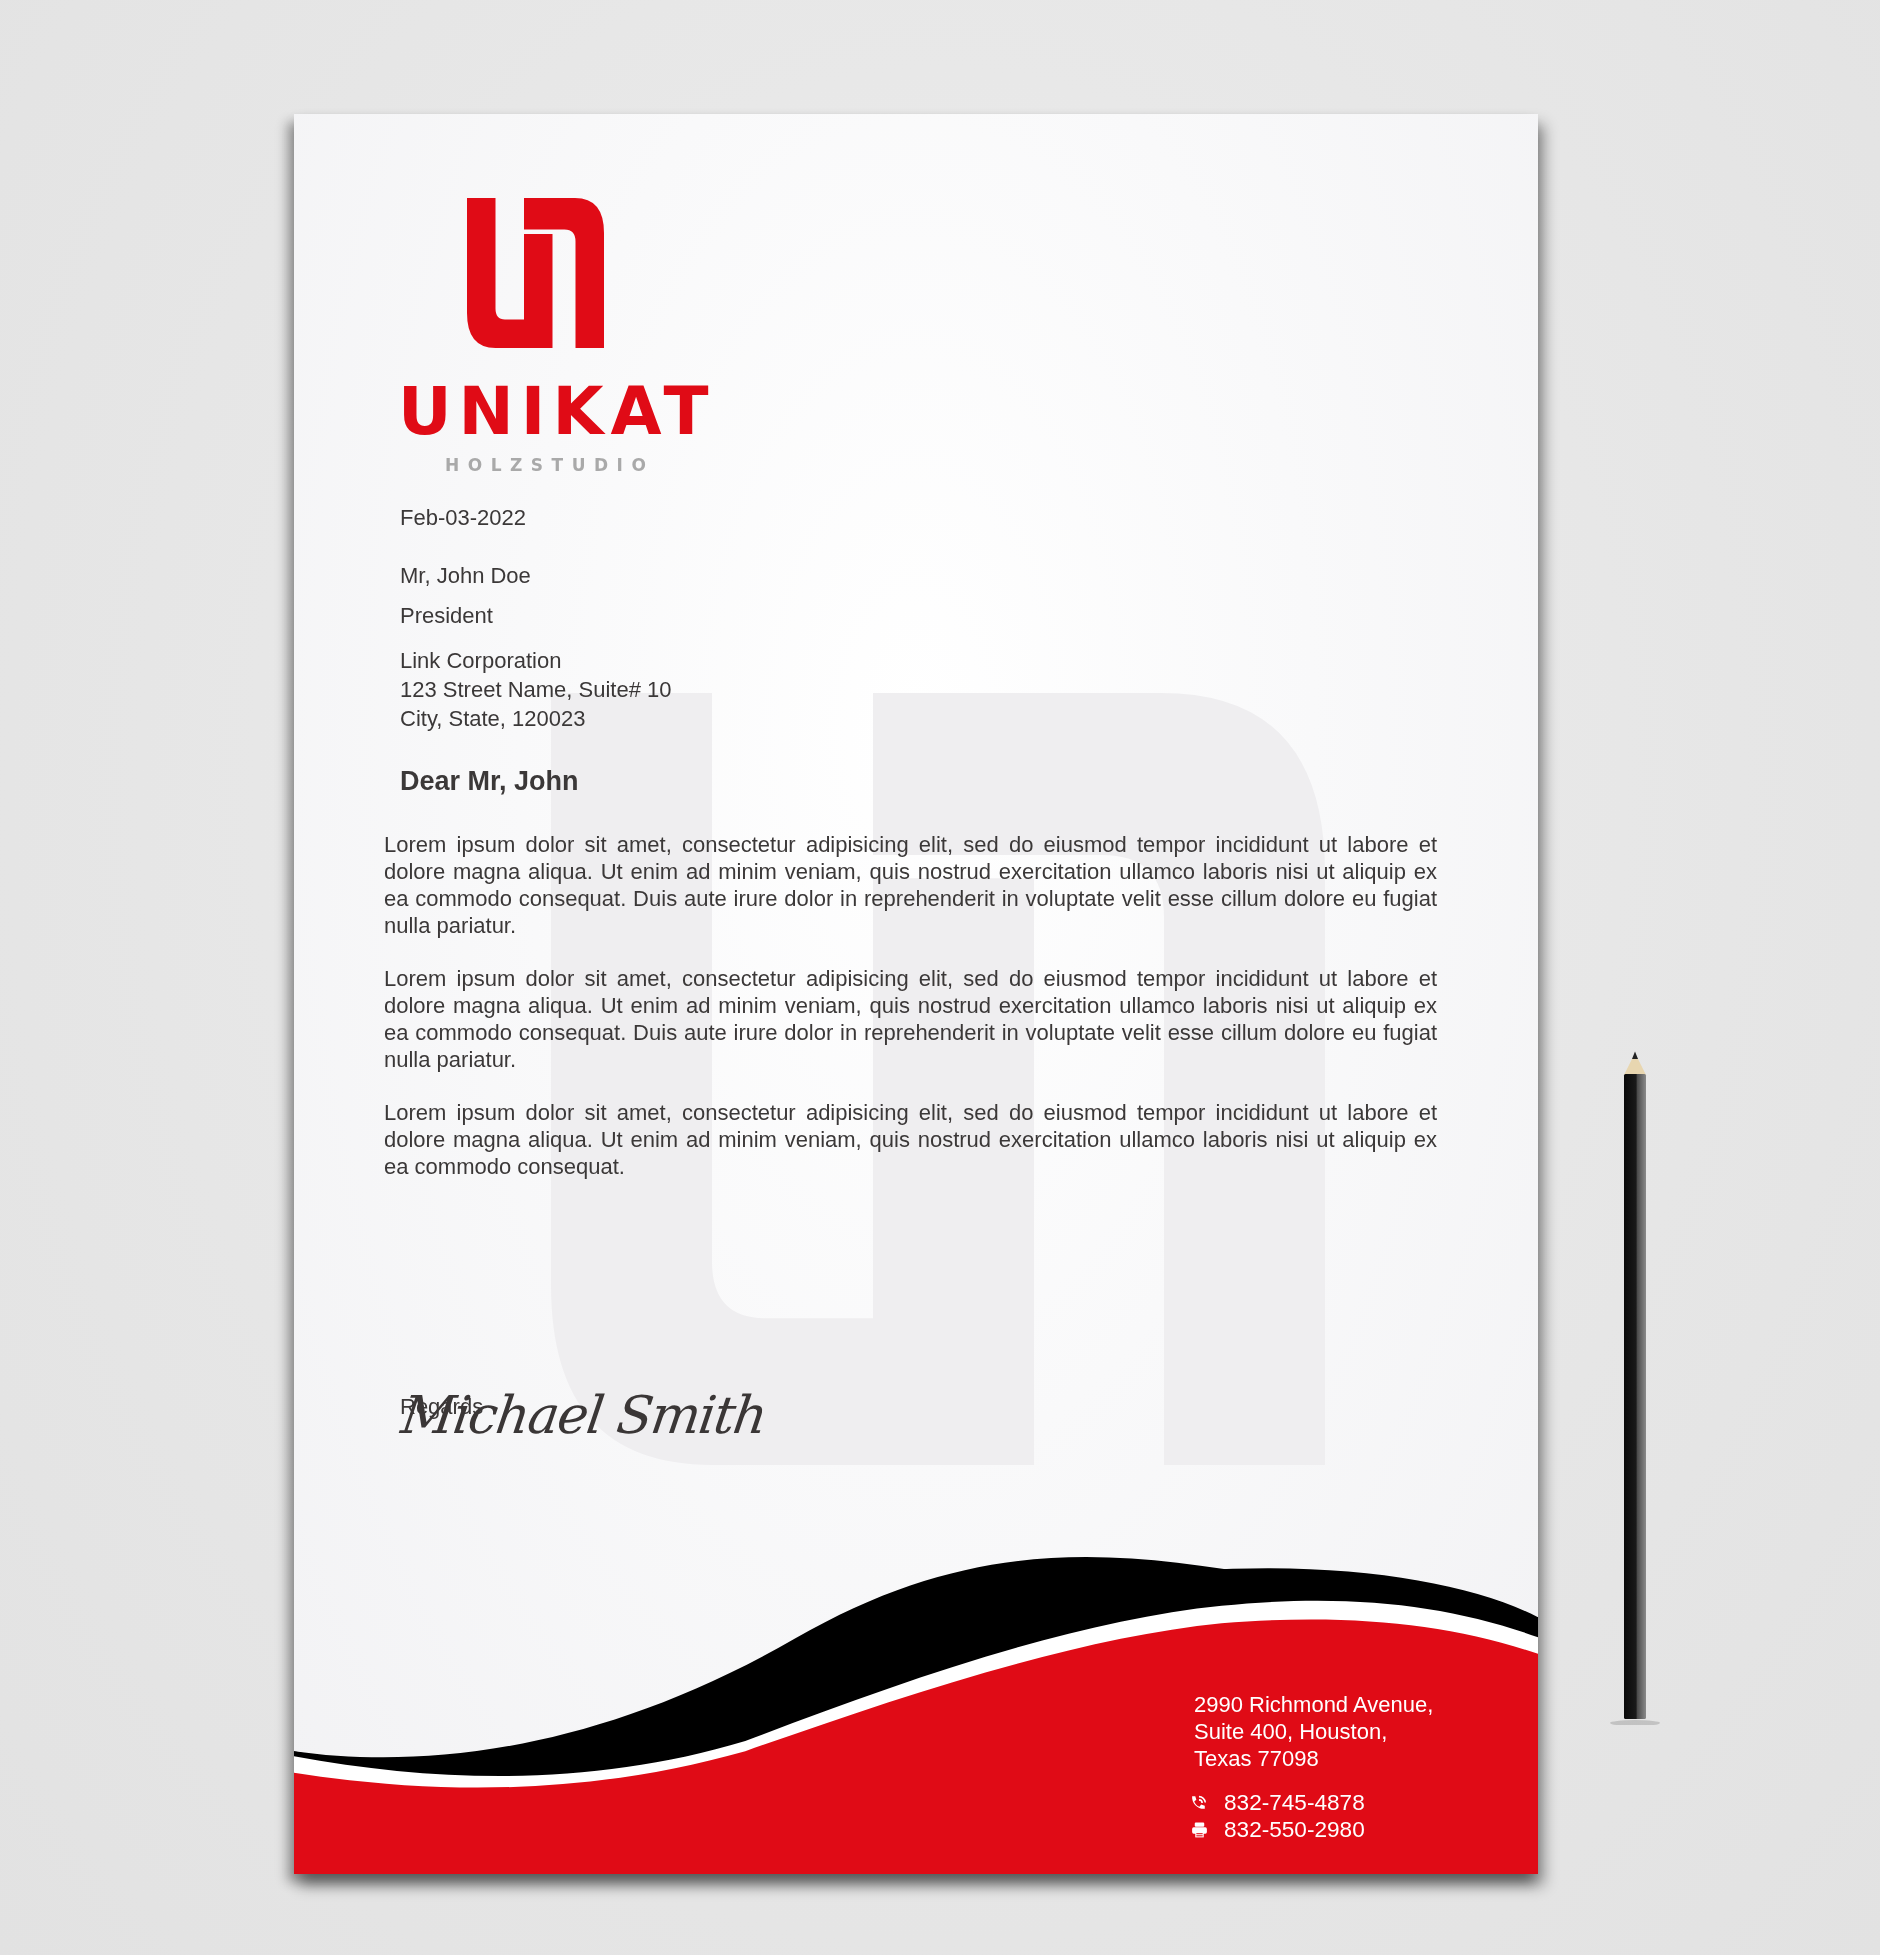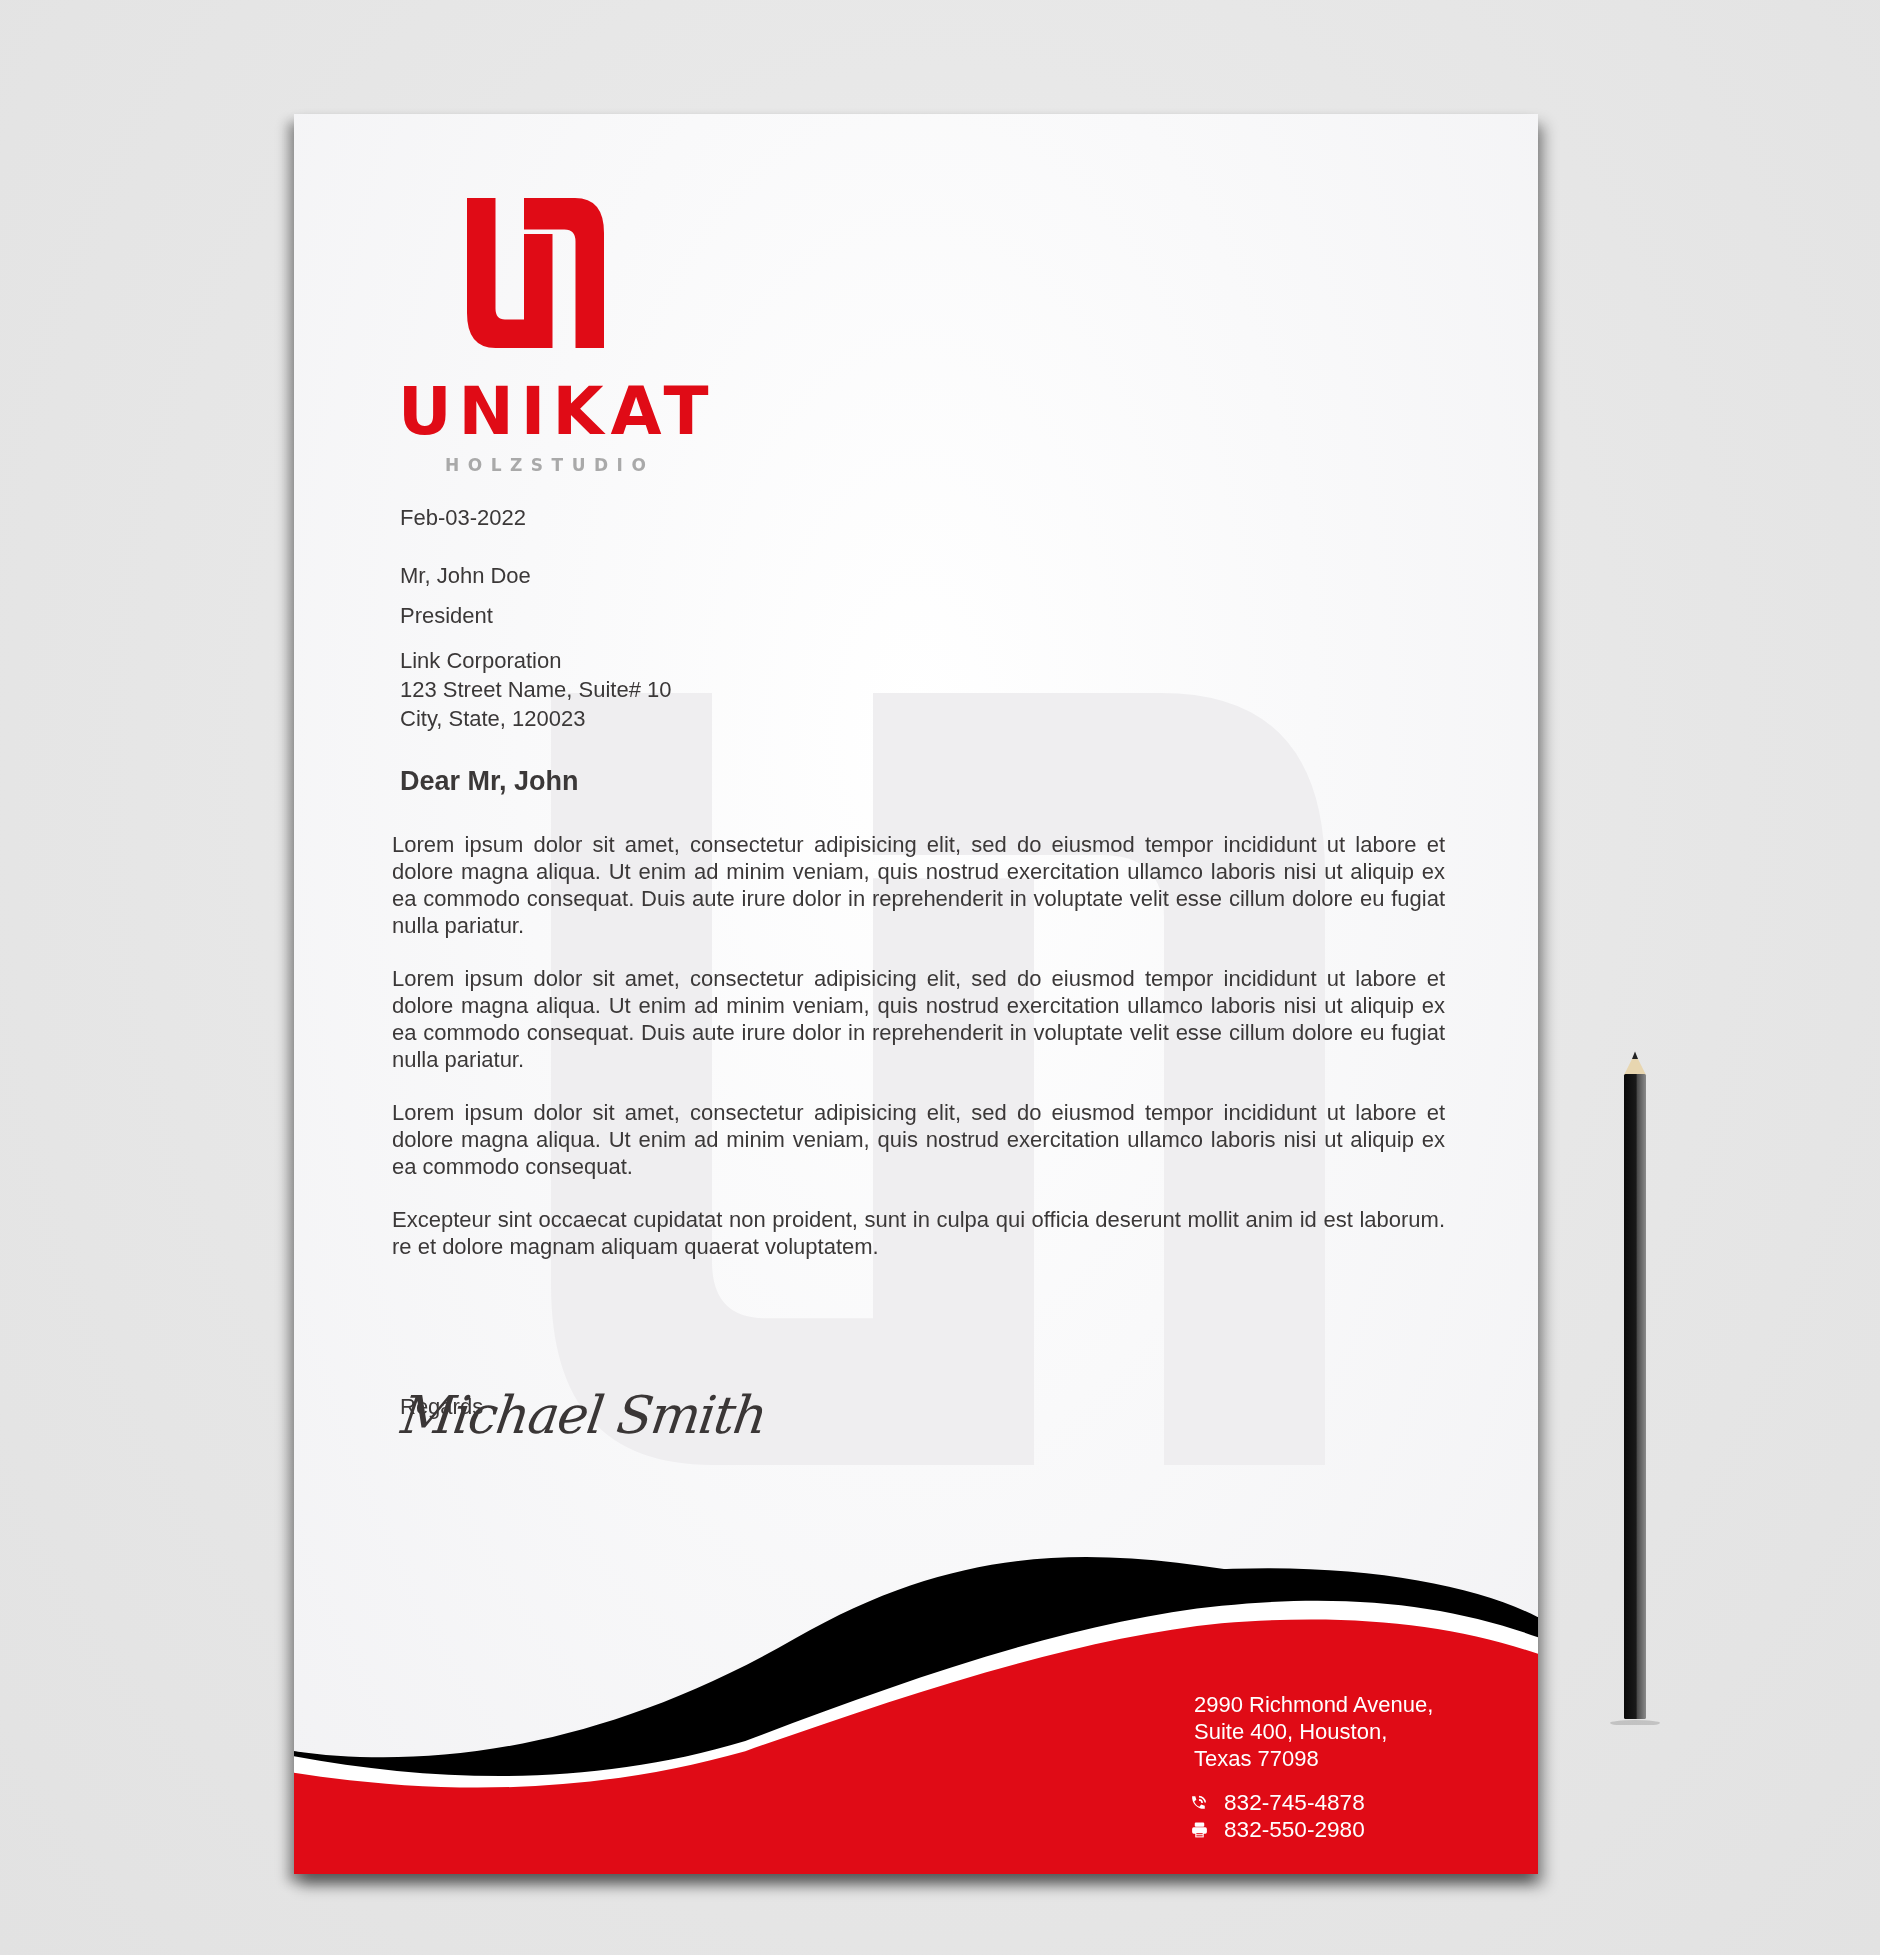--- a/index.html
+++ b/index.html
@@ -26,21 +26,21 @@
       left: 151px; top: 341px; width: 191px; height: 20px;
       color: #a9a9a9; font-family: "DejaVu Sans", sans-serif; font-weight: bold;
       font-size: 17px; letter-spacing: 8.5px; line-height: 20px; white-space: nowrap;
     }
     .txt {
       position: absolute; left: 106px; color: #3b3838;
       font-family: "Liberation Sans", sans-serif; font-size: 22px; line-height: 29px; white-space: nowrap;
     }
     .greeting { font-weight: bold; font-size: 27px; }
     .body-para {
-      position: absolute; left: 98px; width: 1053px; color: #3b3838;
+      position: absolute; left: 90px; width: 1053px; color: #3b3838;
       font-family: "Liberation Sans", sans-serif; font-size: 22px; line-height: 27px;
       text-align: justify; text-align-last: left;
     }
     .signature {
       position: absolute; left: 108px; top: 1271px; color: #3a3636;
       font-family: "DejaVu Serif", serif; font-style: italic; font-size: 52px; line-height: 60px;
       letter-spacing: -1.5px; white-space: nowrap; transform: skewX(-8deg);
     }
     .footer-wave { left: 0; top: 0; width: 1244px; height: 1760px; }
     .footer-text {
@@ -76,21 +76,20 @@
   <div class="txt" style="top:475px;margin-top:12px;">President</div>
   <div class="txt" style="top:532px;">Link Corporation</div>
   <div class="txt" style="top:561px;">123 Street Name, Suite# 10</div>
   <div class="txt" style="top:590px;">City, State, 120023</div>
 
   <div class="txt greeting" style="top:653px;">Dear Mr, John</div>
 
   <p class="body-para" style="top:717px; margin:0;">Lorem ipsum dolor sit amet, consectetur adipisicing elit, sed do eiusmod tempor incididunt ut labore et dolore magna aliqua. Ut enim ad minim veniam, quis nostrud exercitation ullamco laboris nisi ut aliquip ex ea commodo consequat. Duis aute irure dolor in reprehenderit in voluptate velit esse cillum dolore eu fugiat nulla pariatur.</p>
   <p class="body-para" style="top:851px; margin:0;">Lorem ipsum dolor sit amet, consectetur adipisicing elit, sed do eiusmod tempor incididunt ut labore et dolore magna aliqua. Ut enim ad minim veniam, quis nostrud exercitation ullamco laboris nisi ut aliquip ex ea commodo consequat. Duis aute irure dolor in reprehenderit in voluptate velit esse cillum dolore eu fugiat nulla pariatur.</p>
   <p class="body-para" style="top:985px; margin:0;">Lorem ipsum dolor sit amet, consectetur adipisicing elit, sed do eiusmod tempor incididunt ut labore et dolore magna aliqua. Ut enim ad minim veniam, quis nostrud exercitation ullamco laboris nisi ut aliquip ex ea commodo consequat.</p>
-  <p class="body-para" style="top:1092px; margin:0;">Excepteur sint occaecat cupidatat non proident, sunt in culpa qui officia deserunt mollit anim id est laborum. re et dolore magnam aliquam quaerat voluptatem.</p>
 
   <div class="txt" style="top:1278px;">Regards</div>
   <div class="signature">Michael Smith</div>
 
   <svg class="abs footer-wave" viewBox="0 0 2481 3510" preserveAspectRatio="none">
 
     <path d="M0 3265 C 250 3300, 600 3270, 1000 3040 C 1400 2810, 1700 2870, 2100 2946 C 2300 2960, 2420 2990, 2481 2998 L 2481 3071 C 2300 3020, 2100 3010, 1800 3040 C 1500 3080, 1300 3250, 1000 3310 C 600 3360, 300 3330, 0 3300 Z" fill="#000000"></path>
     <path d="M0 3265 C 220 3310, 500 3295, 800 3180 C 1200 3030, 1500 2930, 1800 2905 C 2100 2885, 2350 2930, 2481 2998 L 2481 3038 C 2300 2972, 2100 2950, 1850 2975 C 1550 3005, 1200 3130, 900 3245 C 600 3335, 300 3330, 0 3275 Z" fill="#000000"></path>
 
     <path d="M0 3275 C 300 3330, 600 3335, 900 3245 C 1200 3130, 1550 3005, 1850 2975 C 2100 2950, 2300 2972, 2481 3038 L 2481 3510 L 0 3510 Z" fill="#ffffff"></path>

